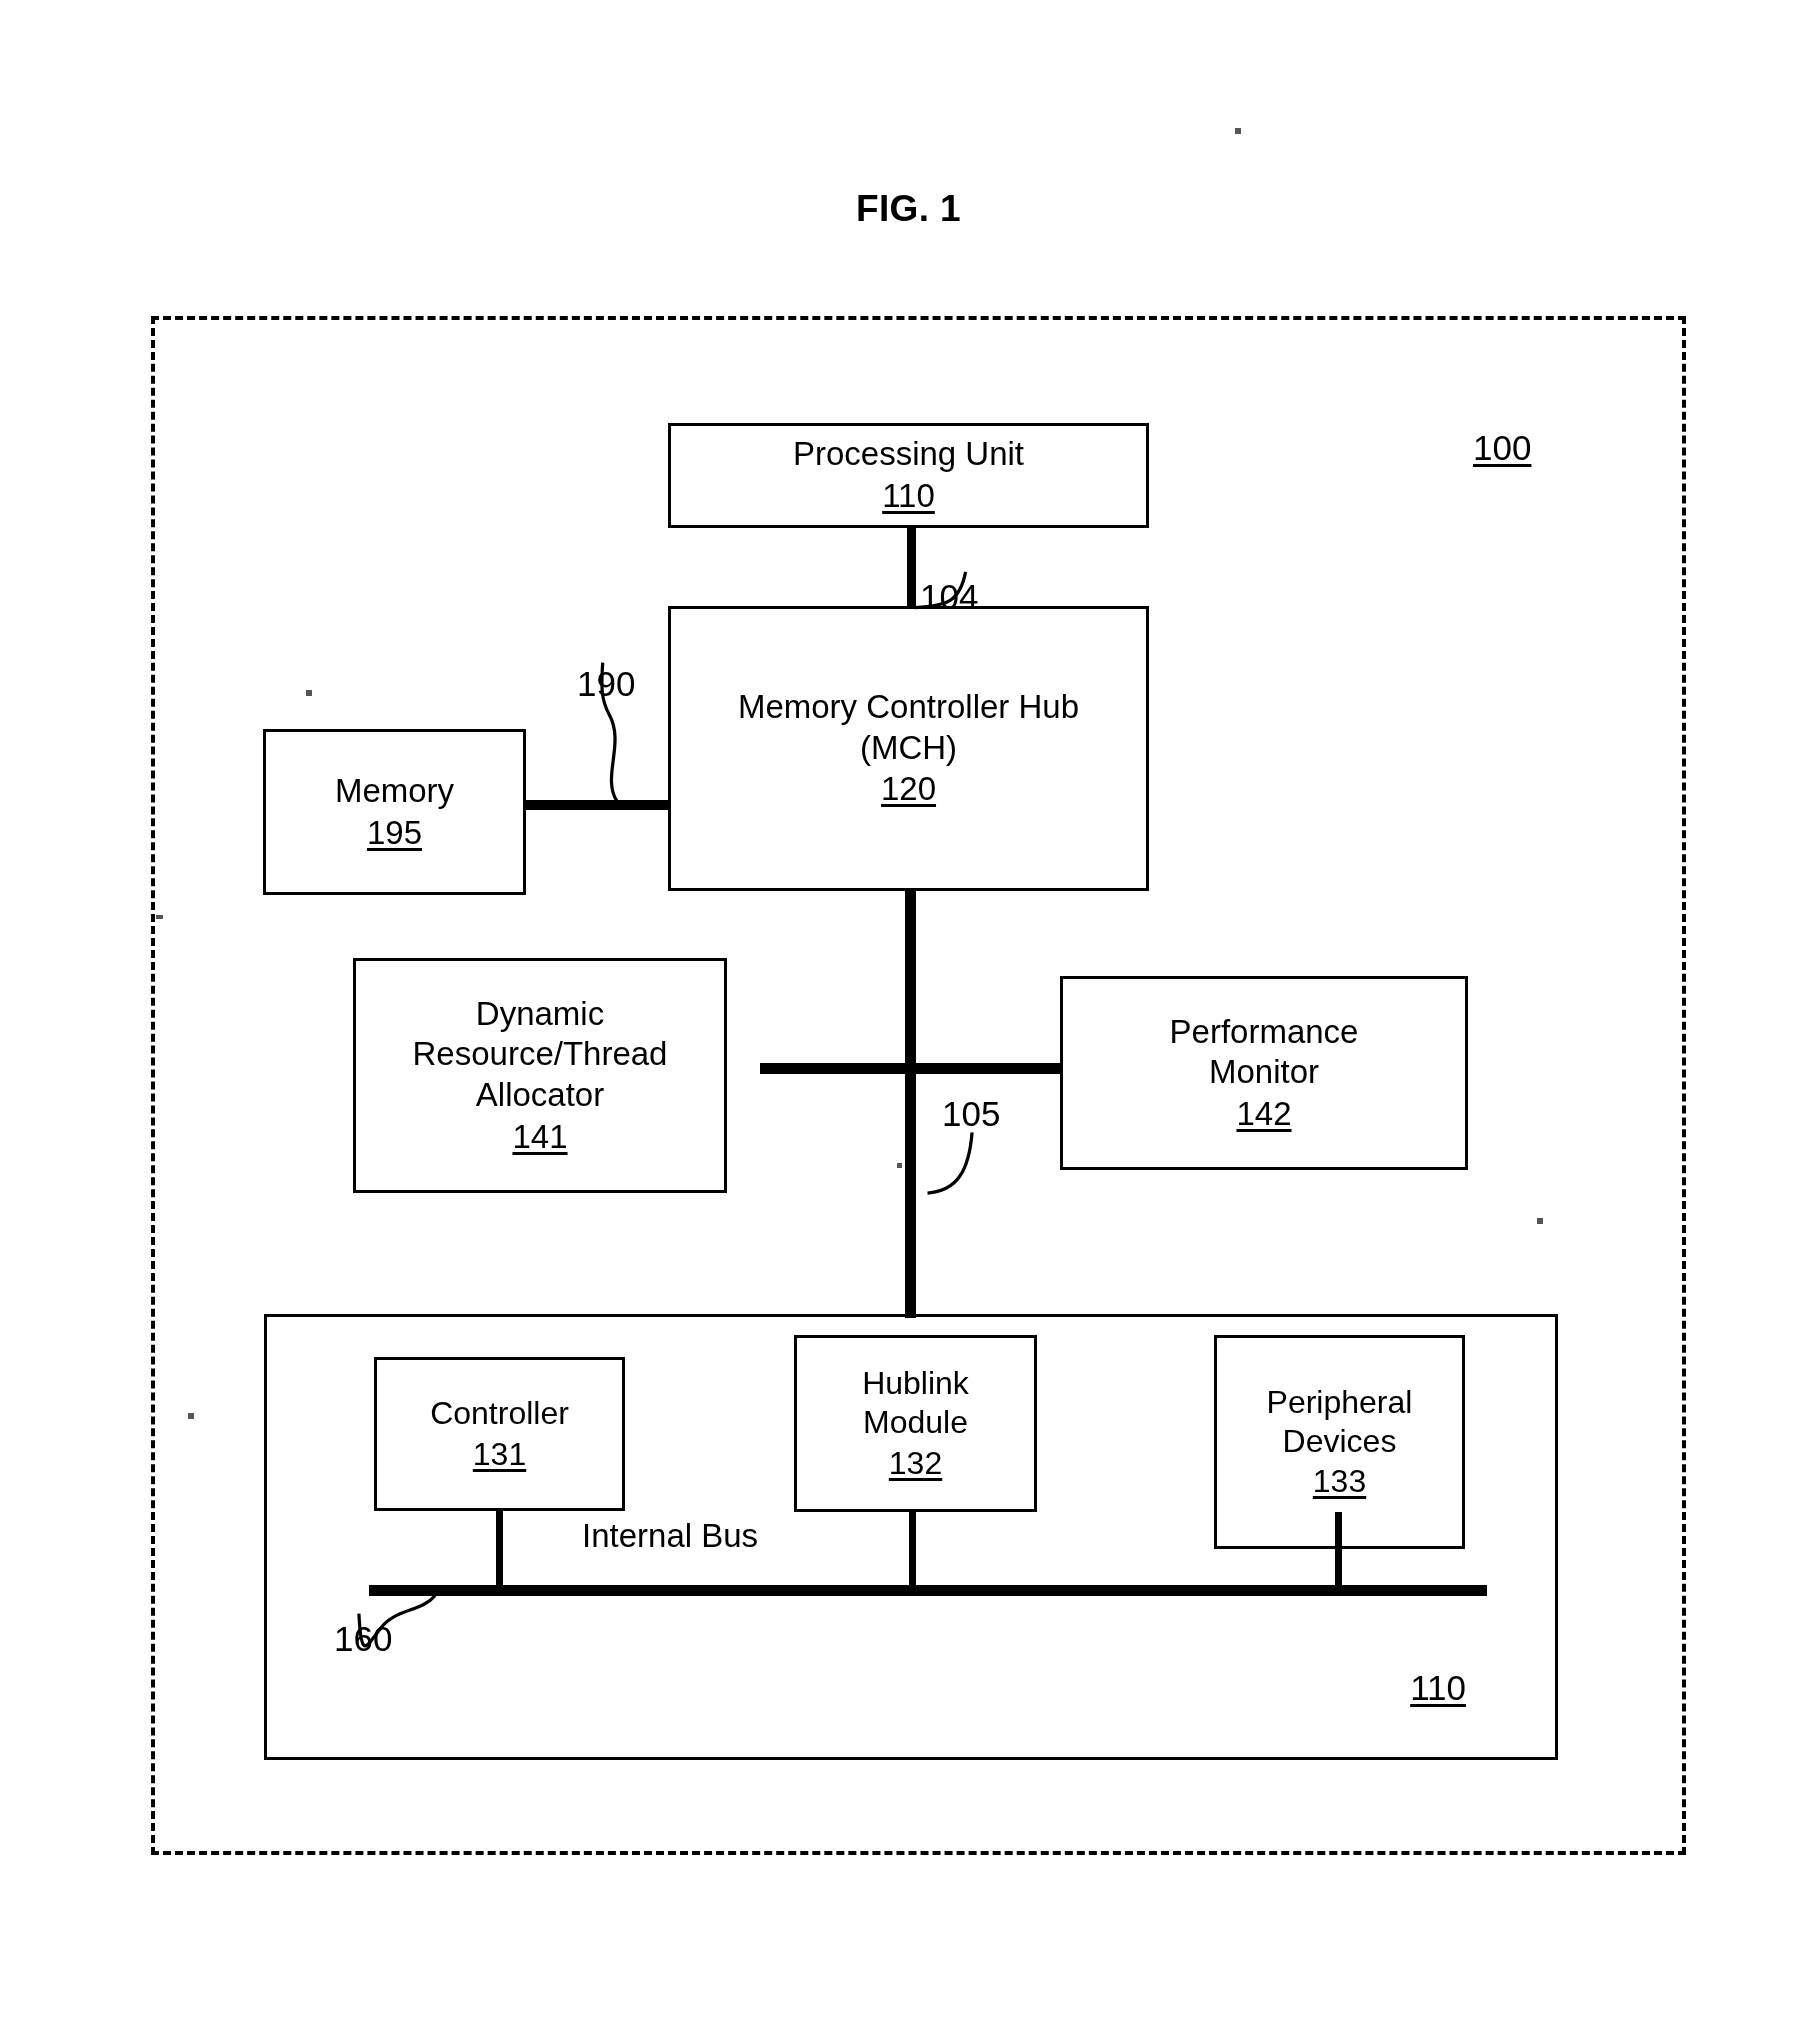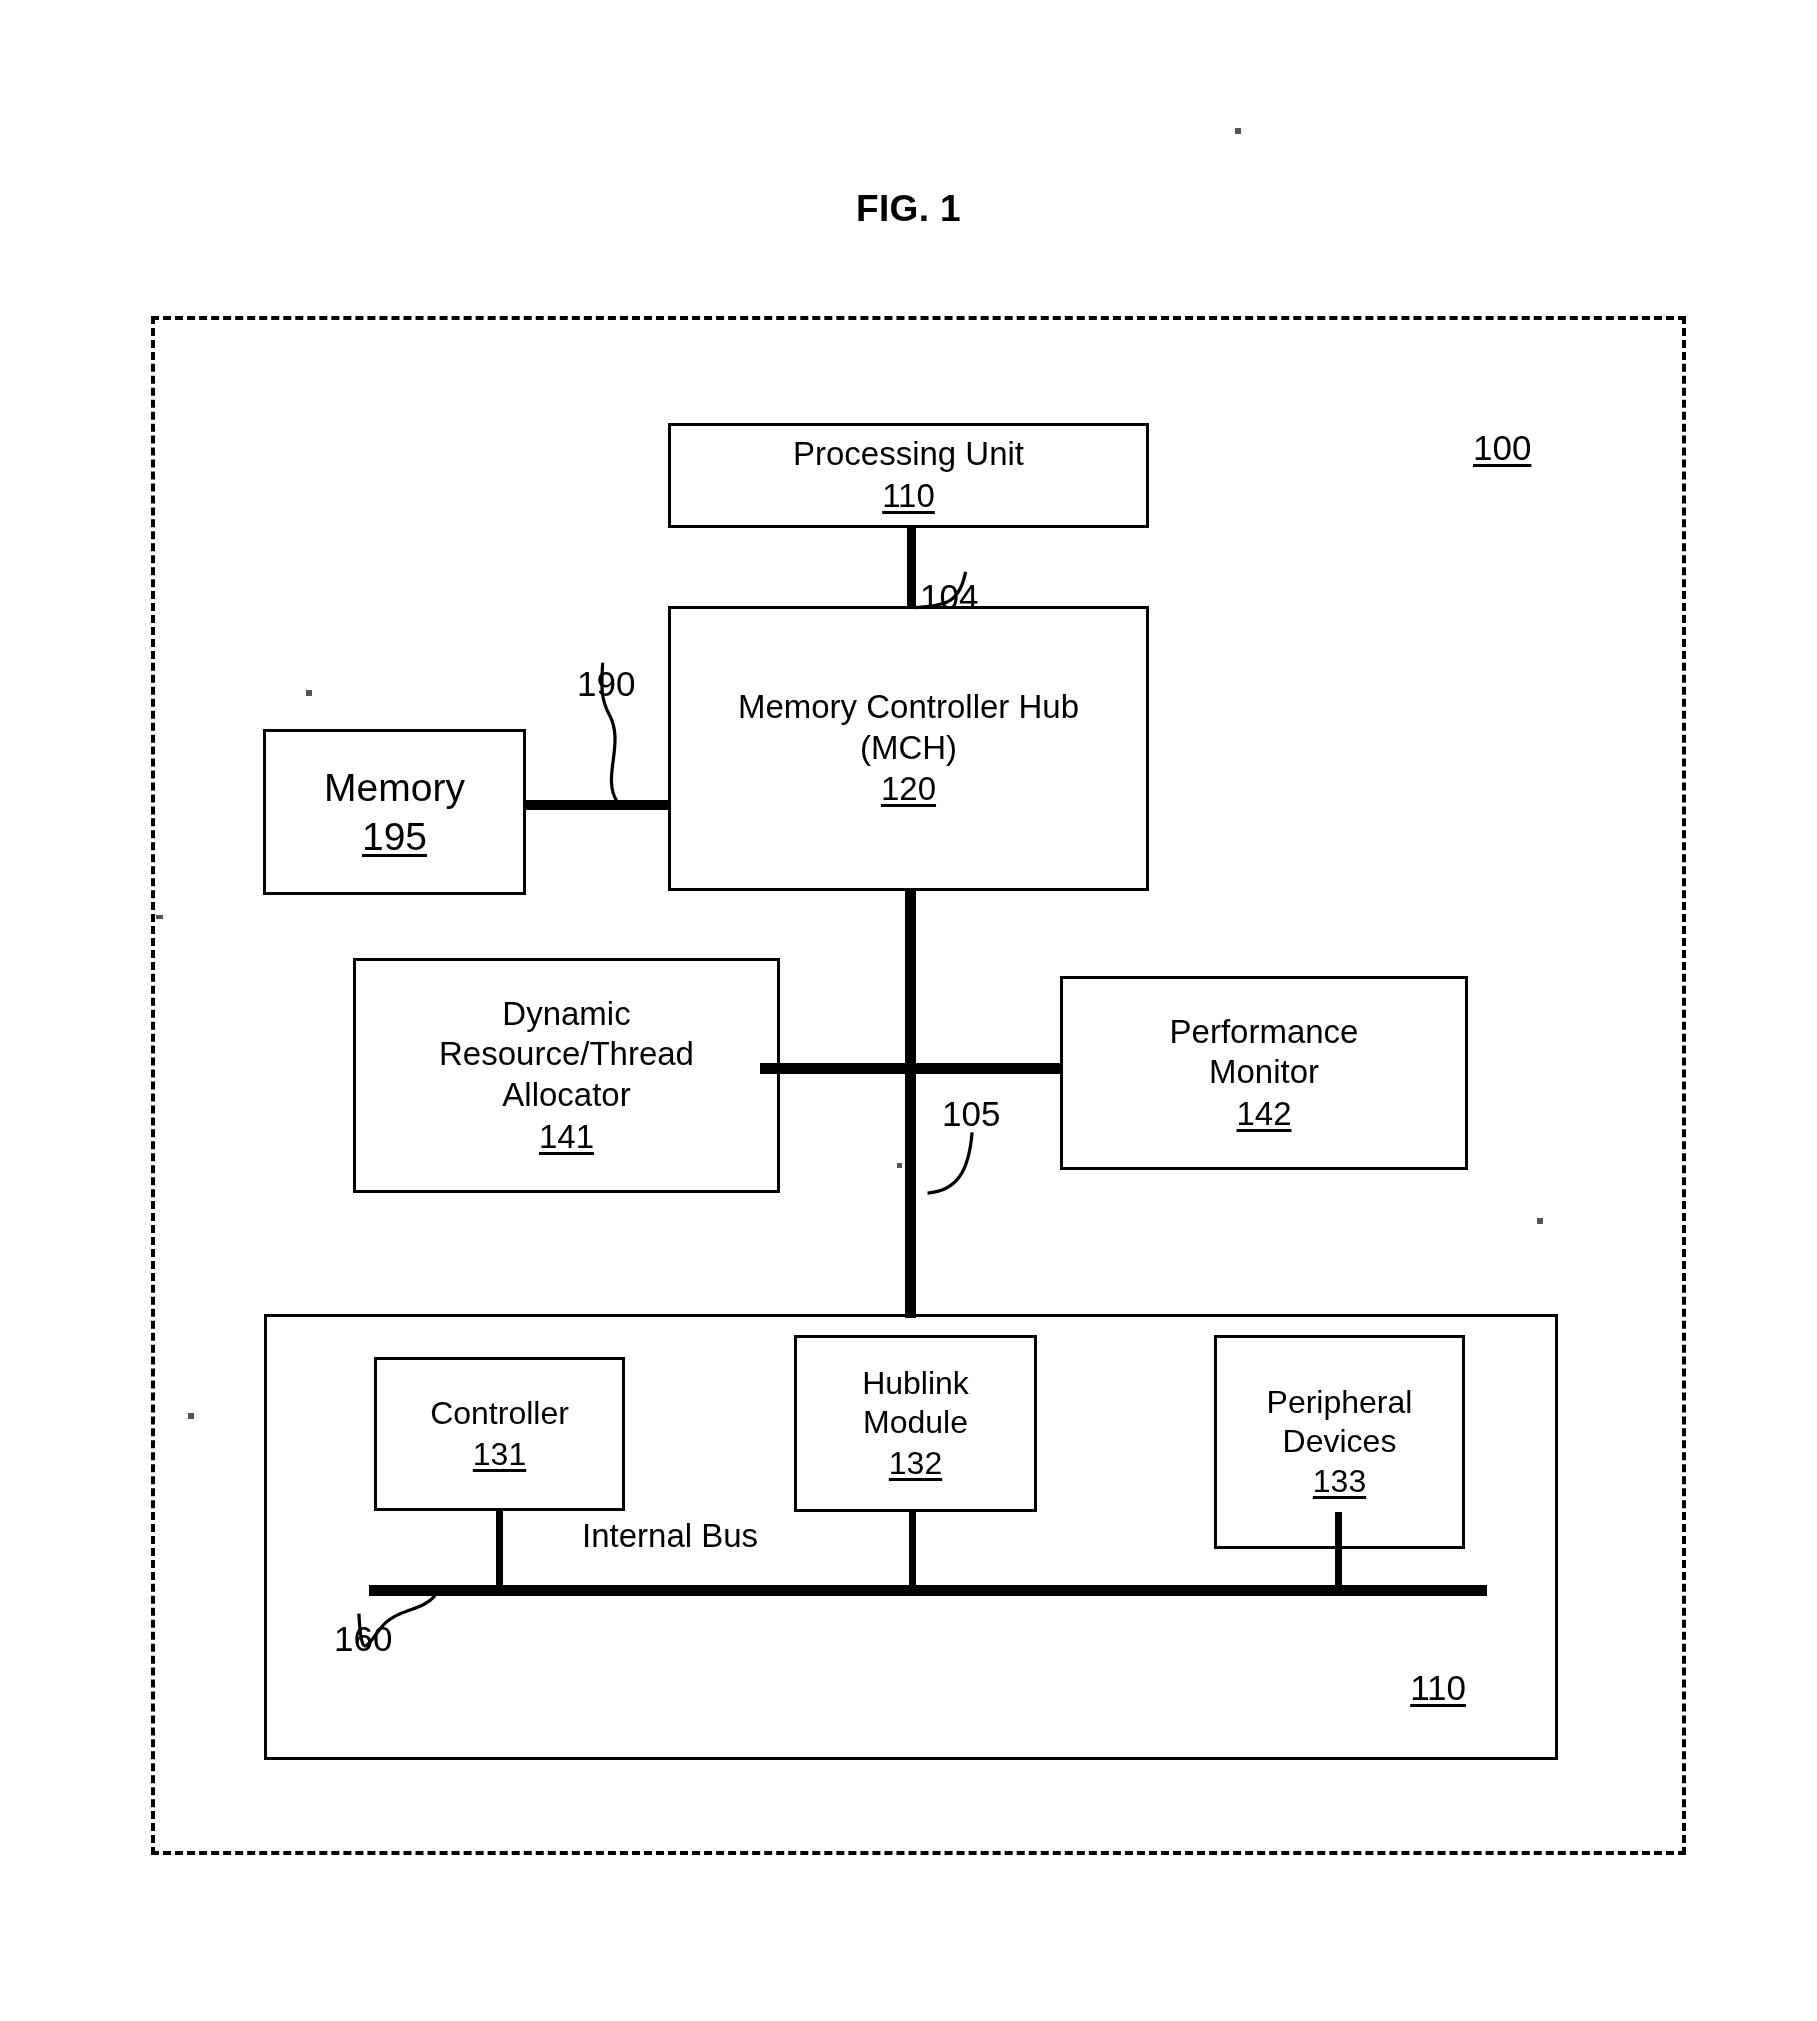--- a/index.html
+++ b/index.html
@@ -73,24 +73,24 @@
   #block-processing-unit {
     left: 668px; top: 423px; width: 481px; height: 105px;
     font-size: 33px;
   }
   #block-mch {
     left: 668px; top: 606px; width: 481px; height: 285px;
     font-size: 33px;
   }
   #block-memory {
     left: 263px; top: 729px; width: 263px; height: 166px;
-    font-size: 39px;
+    font-size: 33px;
   }
   #block-allocator {
-    left: 353px; top: 958px; width: 427px; height: 235px;
+    left: 353px; top: 958px; width: 374px; height: 235px;
     font-size: 33px;
   }
   #block-perfmon {
     left: 1060px; top: 976px; width: 408px; height: 194px;
     font-size: 33px;
   }
 
   
   #block-chipset {
     position: absolute;

